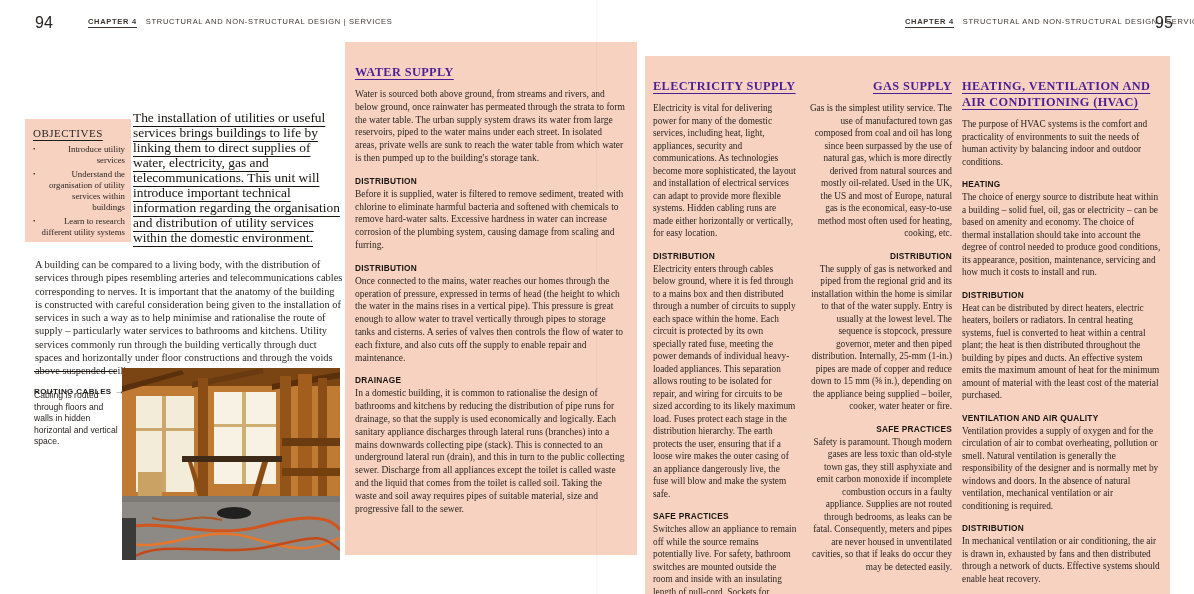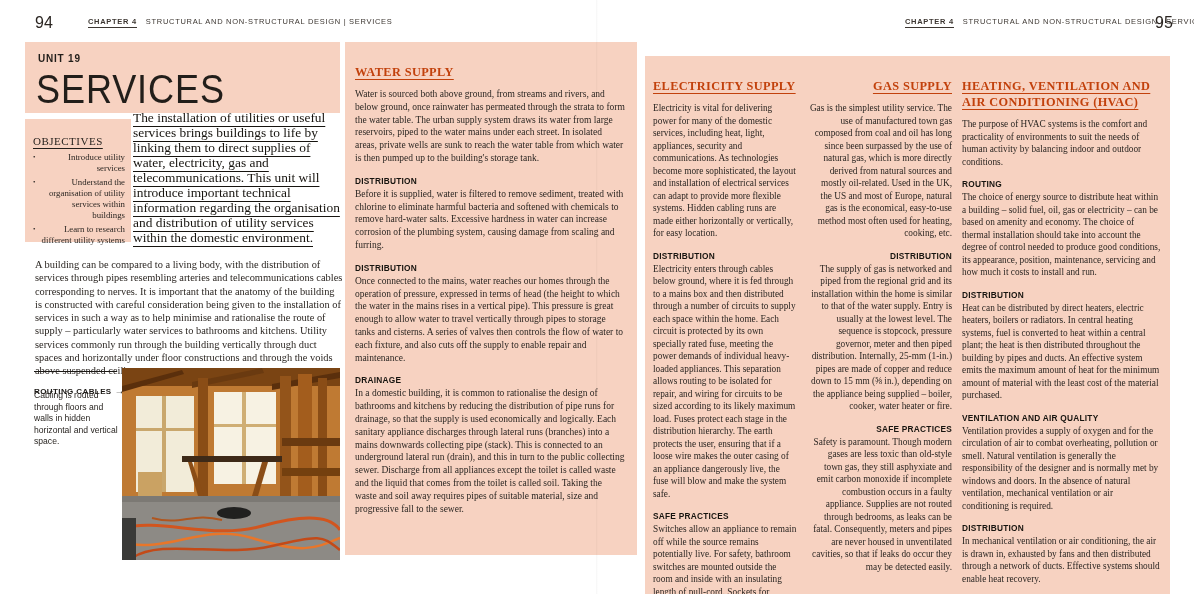--- a/index.html
+++ b/index.html
@@ -11,21 +11,21 @@
   .runhead .chap{font-weight:bold;border-bottom:1.2px solid #3c3631;padding-bottom:1px;margin-right:9px;}
   .pagenum{position:absolute;top:14px;font-family:"Liberation Sans",sans-serif;font-size:16px;color:#2b2622;}
   
   .banner{position:absolute;left:25px;top:42px;width:315px;height:71px;background:#f7d2c1;}
   .unit-label{font-family:"Liberation Sans",sans-serif;font-weight:bold;font-size:10px;
               letter-spacing:0.8px;margin:11px 0 0 13px;color:#221e1a;}
   .page-title{font-family:"Liberation Sans",sans-serif;font-size:41px;letter-spacing:1px;
               margin:2px 0 0 11px;color:#221e1a;transform:scaleX(0.88);transform-origin:left;}
   
   .objectives{position:absolute;left:25px;top:119px;width:106px;height:123px;background:#f7d2c1;
-              padding:16px 6px 0 8px;box-sizing:border-box;}
+              padding:8px 6px 0 8px;box-sizing:border-box;}
   .obj-head{font-size:11px;letter-spacing:0.5px;text-decoration:underline;text-underline-offset:2.5px;
             color:#221e1a;margin-bottom:5px;}
   .obj-list{margin:0;padding:0;list-style:none;font-size:8.8px;line-height:11.3px;color:#2b2622;text-align:right;}
   .obj-list li{padding-left:7px;position:relative;margin-bottom:2px;}
   .obj-list li::before{content:"\2022";position:absolute;left:0;top:0;font-size:7px;}
   
   .intro{position:absolute;left:133px;top:110px;width:210px;font-size:13.4px;line-height:15px;
          color:#17140f;text-decoration:underline;text-underline-offset:3.5px;
          text-decoration-thickness:1px;}
   
@@ -40,21 +40,21 @@
   
   .photo{position:absolute;left:122px;top:368px;width:218px;height:192px;}
   
   .panel-mid{position:absolute;left:345px;top:42px;width:292px;height:513px;background:#f7d2c1;
              box-sizing:border-box;padding:22px 12px 0 10px;}
   .panel-right{position:absolute;left:645px;top:56px;width:525px;height:586px;background:#f7d2c1;}
   .col{position:absolute;top:22px;}
   .col1{left:8px;width:144px;}
   .col2{left:163px;width:144px;text-align:right;}
   .col3{left:317px;width:200px;}
-  .col-head{font-size:12.3px;letter-spacing:0.4px;color:#c2410c;text-decoration:underline;
+  .col-head{font-size:12.3px;letter-spacing:0.4px;color:#4c1d95;text-decoration:underline;
             text-underline-offset:3px;margin:0 0 8px 0;line-height:16px;}
   .col-lead,.sec-text{font-size:9.5px;line-height:12.8px;color:#2b2622;margin:0;}
   .sec-label{font-family:"Liberation Sans",sans-serif;font-weight:bold;font-size:8.3px;
              letter-spacing:0.25px;color:#17140f;margin:11px 0 2px 0;}
   .panel-right .col-lead,.panel-right .sec-text{font-size:9.3px;line-height:12.5px;}
   
   .fold{position:absolute;left:596px;top:0;width:2px;height:594px;
         background:linear-gradient(90deg,rgba(0,0,0,0.04),rgba(0,0,0,0.0));}
 </style>
 </head>
@@ -64,24 +64,20 @@
 
   <div class="pagenum" style="left:35px;">94</div>
   <div class="runhead" style="left:88px;">
     <span class="chap">CHAPTER 4</span><span>STRUCTURAL AND NON-STRUCTURAL DESIGN | SERVICES</span>
   </div>
   <div class="runhead" style="left:905px;">
     <span class="chap">CHAPTER 4</span><span>STRUCTURAL AND NON-STRUCTURAL DESIGN | SERVICES</span>
   </div>
   <div class="pagenum" style="left:1155px;text-align:right;">95</div>
 
-  <div class="banner">
-    <div class="unit-label">UNIT 19</div>
-    <div class="page-title">SERVICES</div>
-  </div>
 
   <div class="objectives">
     <div class="obj-head">OBJECTIVES</div>
     <ul class="obj-list">
       <li>Introduce utility services</li>
       <li>Understand the organisation of utility services within buildings</li>
       <li>Learn to research different utility systems</li>
     </ul>
   </div>
 
@@ -156,21 +152,21 @@
       <p class="col-lead">Gas is the simplest utility service. The use of manufactured town gas composed from coal and oil has long since been surpassed by the use of natural gas, which is more directly derived from natural sources and mostly oil-related. Used in the UK, the US and most of Europe, natural gas is the economical, easy-to-use method most often used for heating, cooking, etc.</p>
       <div class="sec-label">DISTRIBUTION</div>
       <p class="sec-text">The supply of gas is networked and piped from the regional grid and its installation within the home is similar to that of the water supply. Entry is usually at the lowest level. The sequence is stopcock, pressure governor, meter and then piped distribution. Internally, 25-mm (1-in.) pipes are made of copper and reduce down to 15 mm (⅝ in.), depending on the appliance being supplied – boiler, cooker, water heater or fire.</p>
       <div class="sec-label">SAFE PRACTICES</div>
       <p class="sec-text">Safety is paramount. Though modern gases are less toxic than old-style town gas, they still asphyxiate and emit carbon monoxide if incomplete combustion occurs in a faulty appliance. Supplies are not routed through bedrooms, as leaks can be fatal. Consequently, meters and pipes are never housed in unventilated cavities, so that if leaks do occur they may be detected easily.</p>
     </div>
 
     <div class="col col3">
       <h2 class="col-head">HEATING, VENTILATION AND AIR CONDITIONING (HVAC)</h2>
       <p class="col-lead">The purpose of HVAC systems is the comfort and practicality of environments to suit the needs of human activity by balancing indoor and outdoor conditions.</p>
-      <div class="sec-label">ROUTING</div>
+      <div class="sec-label">HEATING</div>
       <p class="sec-text">The choice of energy source to distribute heat within a building – solid fuel, oil, gas or electricity – can be based on amenity and economy. The choice of thermal installation should take into account the degree of control needed to produce good conditions, its appearance, position, maintenance, servicing and how much it costs to install and run.</p>
       <div class="sec-label">DISTRIBUTION</div>
       <p class="sec-text">Heat can be distributed by direct heaters, electric heaters, boilers or radiators. In central heating systems, fuel is converted to heat within a central plant; the heat is then distributed throughout the building by pipes and ducts. An effective system emits the maximum amount of heat for the minimum amount of material with the least cost of the material purchased.</p>
       <div class="sec-label">VENTILATION AND AIR QUALITY</div>
       <p class="sec-text">Ventilation provides a supply of oxygen and for the circulation of air to combat overheating, pollution or smell. Natural ventilation is generally the responsibility of the designer and is normally met by windows and doors. In the absence of natural ventilation, mechanical ventilation or air conditioning is required.</p>
       <div class="sec-label">DISTRIBUTION</div>
       <p class="sec-text">In mechanical ventilation or air conditioning, the air is drawn in, exhausted by fans and then distributed through a network of ducts. Effective systems should enable heat recovery.</p>
       <div class="sec-label">SAFE PRACTICES</div>
 
     </div>

